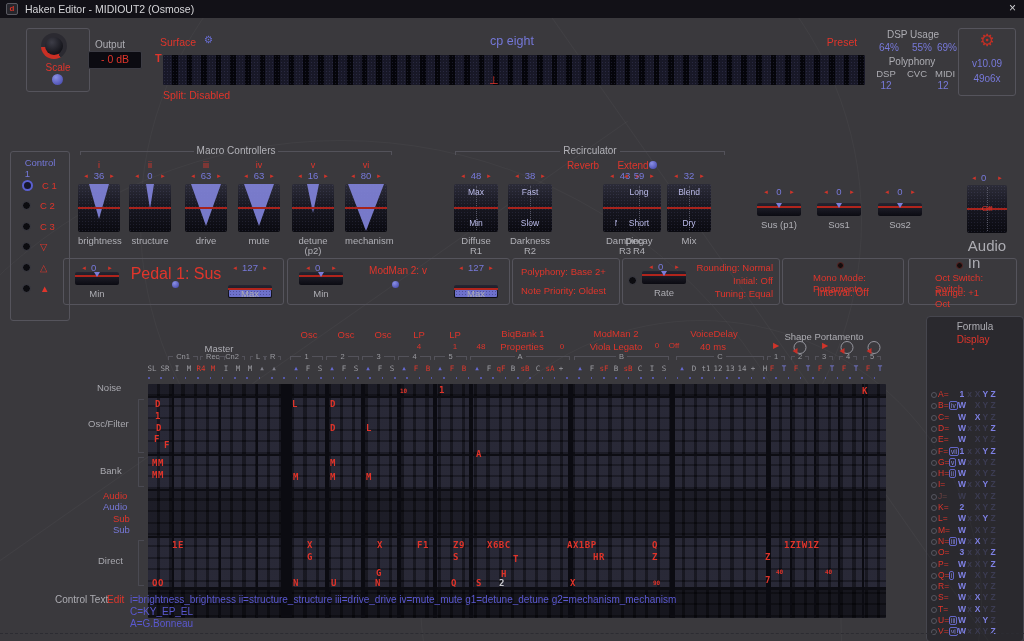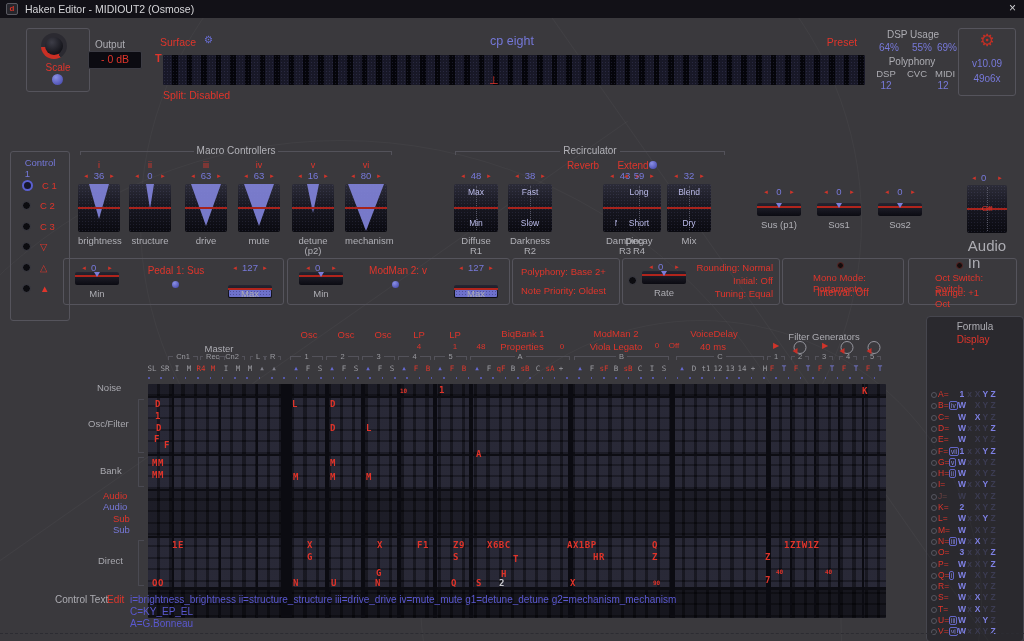--- a/index.html
+++ b/index.html
@@ -453,21 +453,21 @@
   <div class="valrow abs" style="left:8px;top:3px;width:50px">
     <span class="arr">◄</span>
       <span class="mval">0</span>
       <span class="arr">►</span>
     </div>
   <div class="hbar abs" style="left:11px;top:13px;margin:0">
       <span class="rl"></span>
       <span class="hptr"></span>
     </div>
   <div class="abs gray ctr" style="left:33px;top:29px;font-size:9.5px">Min</div>
-  <div class="abs red ctr" style="left:112px;top:6px;font-size:10px">Pedal 1: Sus</div>
+  <div class="abs red ctr" style="left:112px;top:6px;font-size:16px">Pedal 1: Sus</div>
   <div class="bluedot" style="left:108px;top:22px;width:7px;height:7px"></div>
   <div class="valrow abs" style="left:161px;top:3px;width:50px">
     <span class="arr">◄</span>
       <span class="mval">127</span>
       <span class="arr">►</span>
     </div>
   <div class="hbar abs" style="left:164px;top:13px;margin:0">
       <span class="rl"></span>
       <span class="hfill"></span>
     </div>
@@ -542,21 +542,21 @@
     <div class="module red sm" style="left: 481px; top: 343px;">48</div>
     <div class="module red" style="left: 523px; top: 329px;">BiqBank 1</div>
     <div class="module red" style="left: 522px; top: 342px;">Properties</div>
     <div class="module red sm" style="left: 562px; top: 343px;">0</div>
     <div class="module red" style="left: 616px; top: 329px;">ModMan 2</div>
     <div class="module red" style="left: 616px; top: 342px;">Viola Legato</div>
     <div class="module red sm" style="left: 657px; top: 342px;">0</div>
     <div class="module red sm" style="left: 674px; top: 342px;">Off</div>
     <div class="module red" style="left: 714px; top: 329px;">VoiceDelay</div>
     <div class="module red" style="left: 713px; top: 342px;">40 ms</div>
-    <div class="module gray" style="left: 824px; top: 332px;">Filter Generators</div>
+    <div class="module gray" style="left: 824px; top: 332px;">Shape Portamento</div>
   </div>
 <div>
 
 <span class="play sgplay" style="left: 776px;">▶</span>
     <span class="knob sgknob" style="left: 800px;"></span>
     <span class="play sgplay" style="left: 825px;">▶</span>
     <span class="knob sgknob" style="left: 847px;"></span>
     <span class="knob sgknob" style="left: 874px;"></span>
   </div>
 <div>

